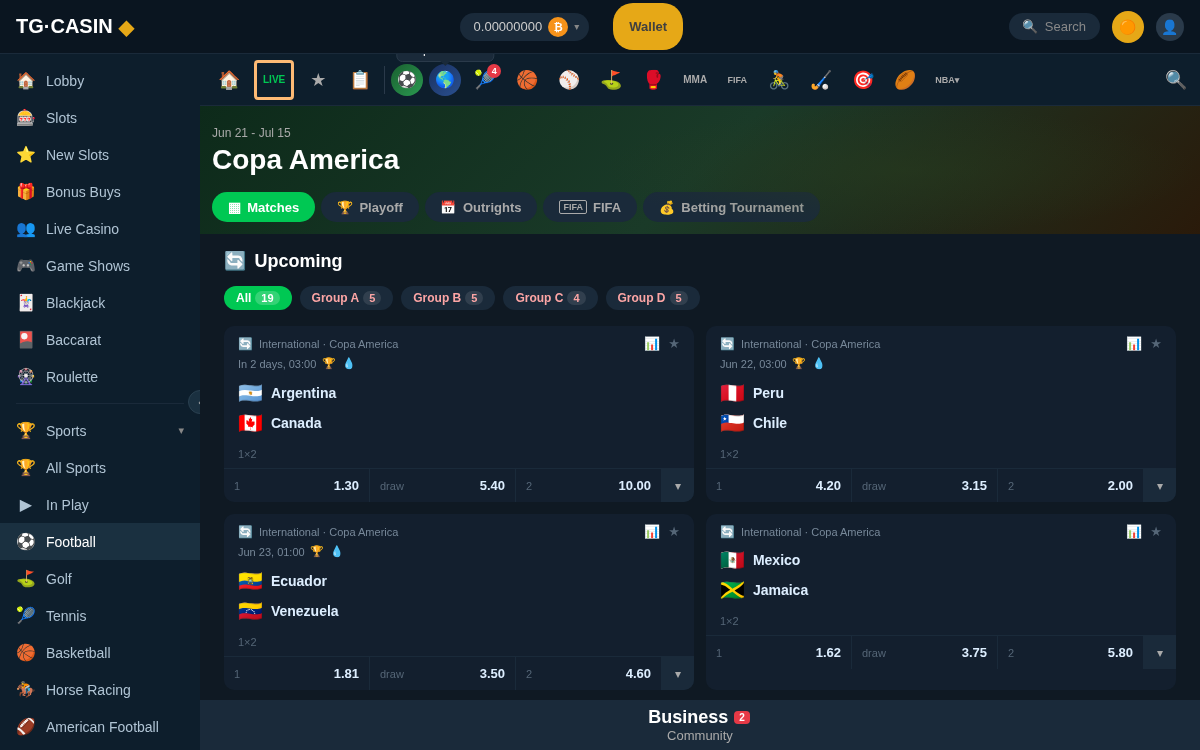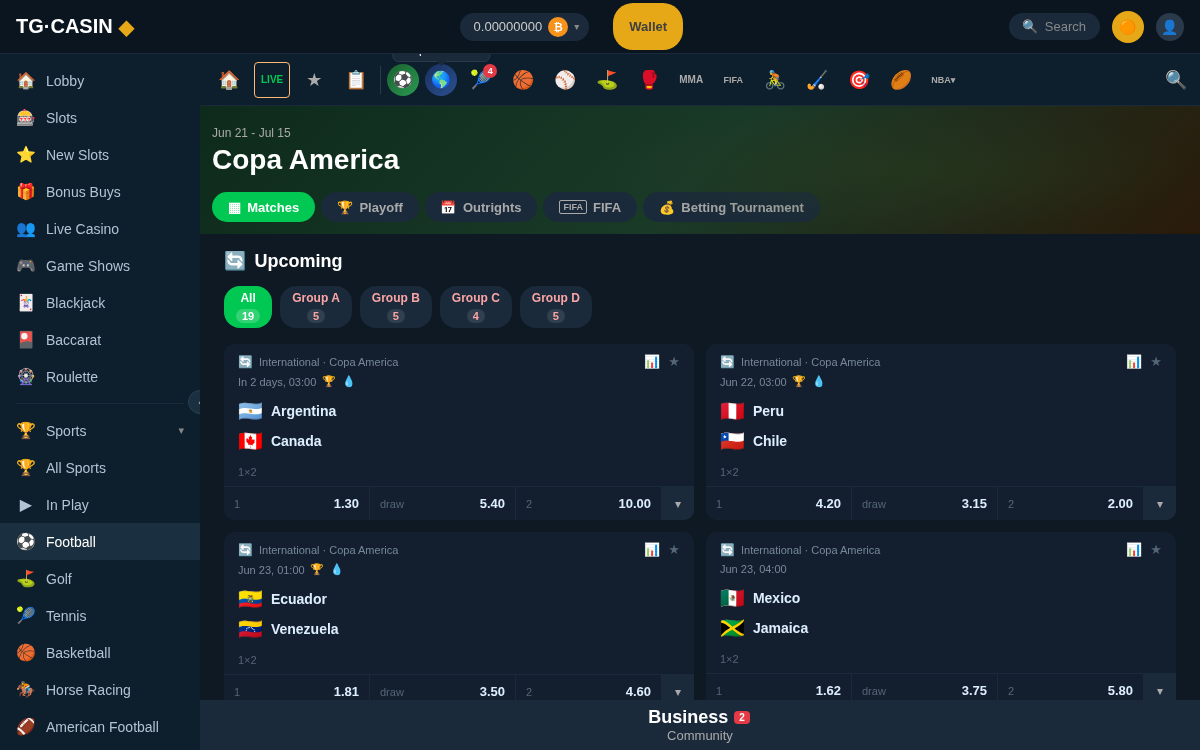--- a/index.html
+++ b/index.html
@@ -267,21 +267,20 @@
     .group-chip {
       display: flex;
       align-items: center;
       gap: 4px;
       padding: 5px 12px;
       border-radius: 16px;
       font-size: 12px;
       font-weight: 600;
       cursor: pointer;
       border: none;
-      flex-direction: column;
     }
     .group-chip.active { background: #00c853; color: #fff; }
     .group-chip.inactive { background: #1a2a3a; color: #fca5a5; }
     .group-chip .count {
       background: rgba(255,255,255,0.2);
       border-radius: 10px;
       padding: 1px 6px;
       font-size: 11px;
     }
     .group-chip.inactive .count { background: rgba(255,255,255,0.1); }
@@ -539,21 +538,21 @@
     <div class="sidebar-item">
       <span class="sidebar-icon">🏈</span>
       <span>American Football</span>
     </div>
   </div>
 
   <div class="content-area">
 
     <div class="sports-nav">
       <div class="sport-icon-btn">🏠</div>
-      <div class="sport-icon-btn" style="font-size:10px;font-weight:700;color:#00c853;border:1px solid #fdba74;border-radius:4px;width:auto;padding:17px 6px;">LIVE</div>
+      <div class="sport-icon-btn" style="font-size:10px;font-weight:700;color:#00c853;border:3px solid #fdba74;border-radius:4px;width:auto;padding:17px 6px;">LIVE</div>
       <div class="sport-icon-btn">★</div>
       <div class="sport-icon-btn">📋</div>
       <div class="sports-divider"></div>
 
       <div class="sport-icon-btn" style="width:32px;height:32px;border-radius:50%;background:linear-gradient(135deg,#1a6030,#2a9a50);font-size:16px;">⚽</div>
 
       <div class="tooltip-wrapper">
         <div class="sport-icon-btn active" style="width:32px;height:32px;border-radius:50%;background:linear-gradient(135deg,#1a3060,#2a5090);font-size:16px;">🌎</div>
         <div class="tooltip-box">Copa America</div>
       </div>
@@ -773,23 +772,20 @@
           <div class="match-card-header">
             <div class="match-meta">
               <span class="match-meta-icon">🔄</span>
               <span>International · Copa America</span>
             </div>
             <div class="match-actions">
               <span class="match-action-btn">📊</span>
               <span class="match-action-btn">★</span>
             </div>
           </div>
-          <div class="match-time">
-            <span>Jun 23, 04:00</span>
-          </div>
           <div class="match-teams">
             <div class="match-team">
               <span class="team-flag">🇲🇽</span>
               <span>Mexico</span>
             </div>
             <div class="match-team">
               <span class="team-flag">🇯🇲</span>
               <span>Jamaica</span>
             </div>
           </div>

